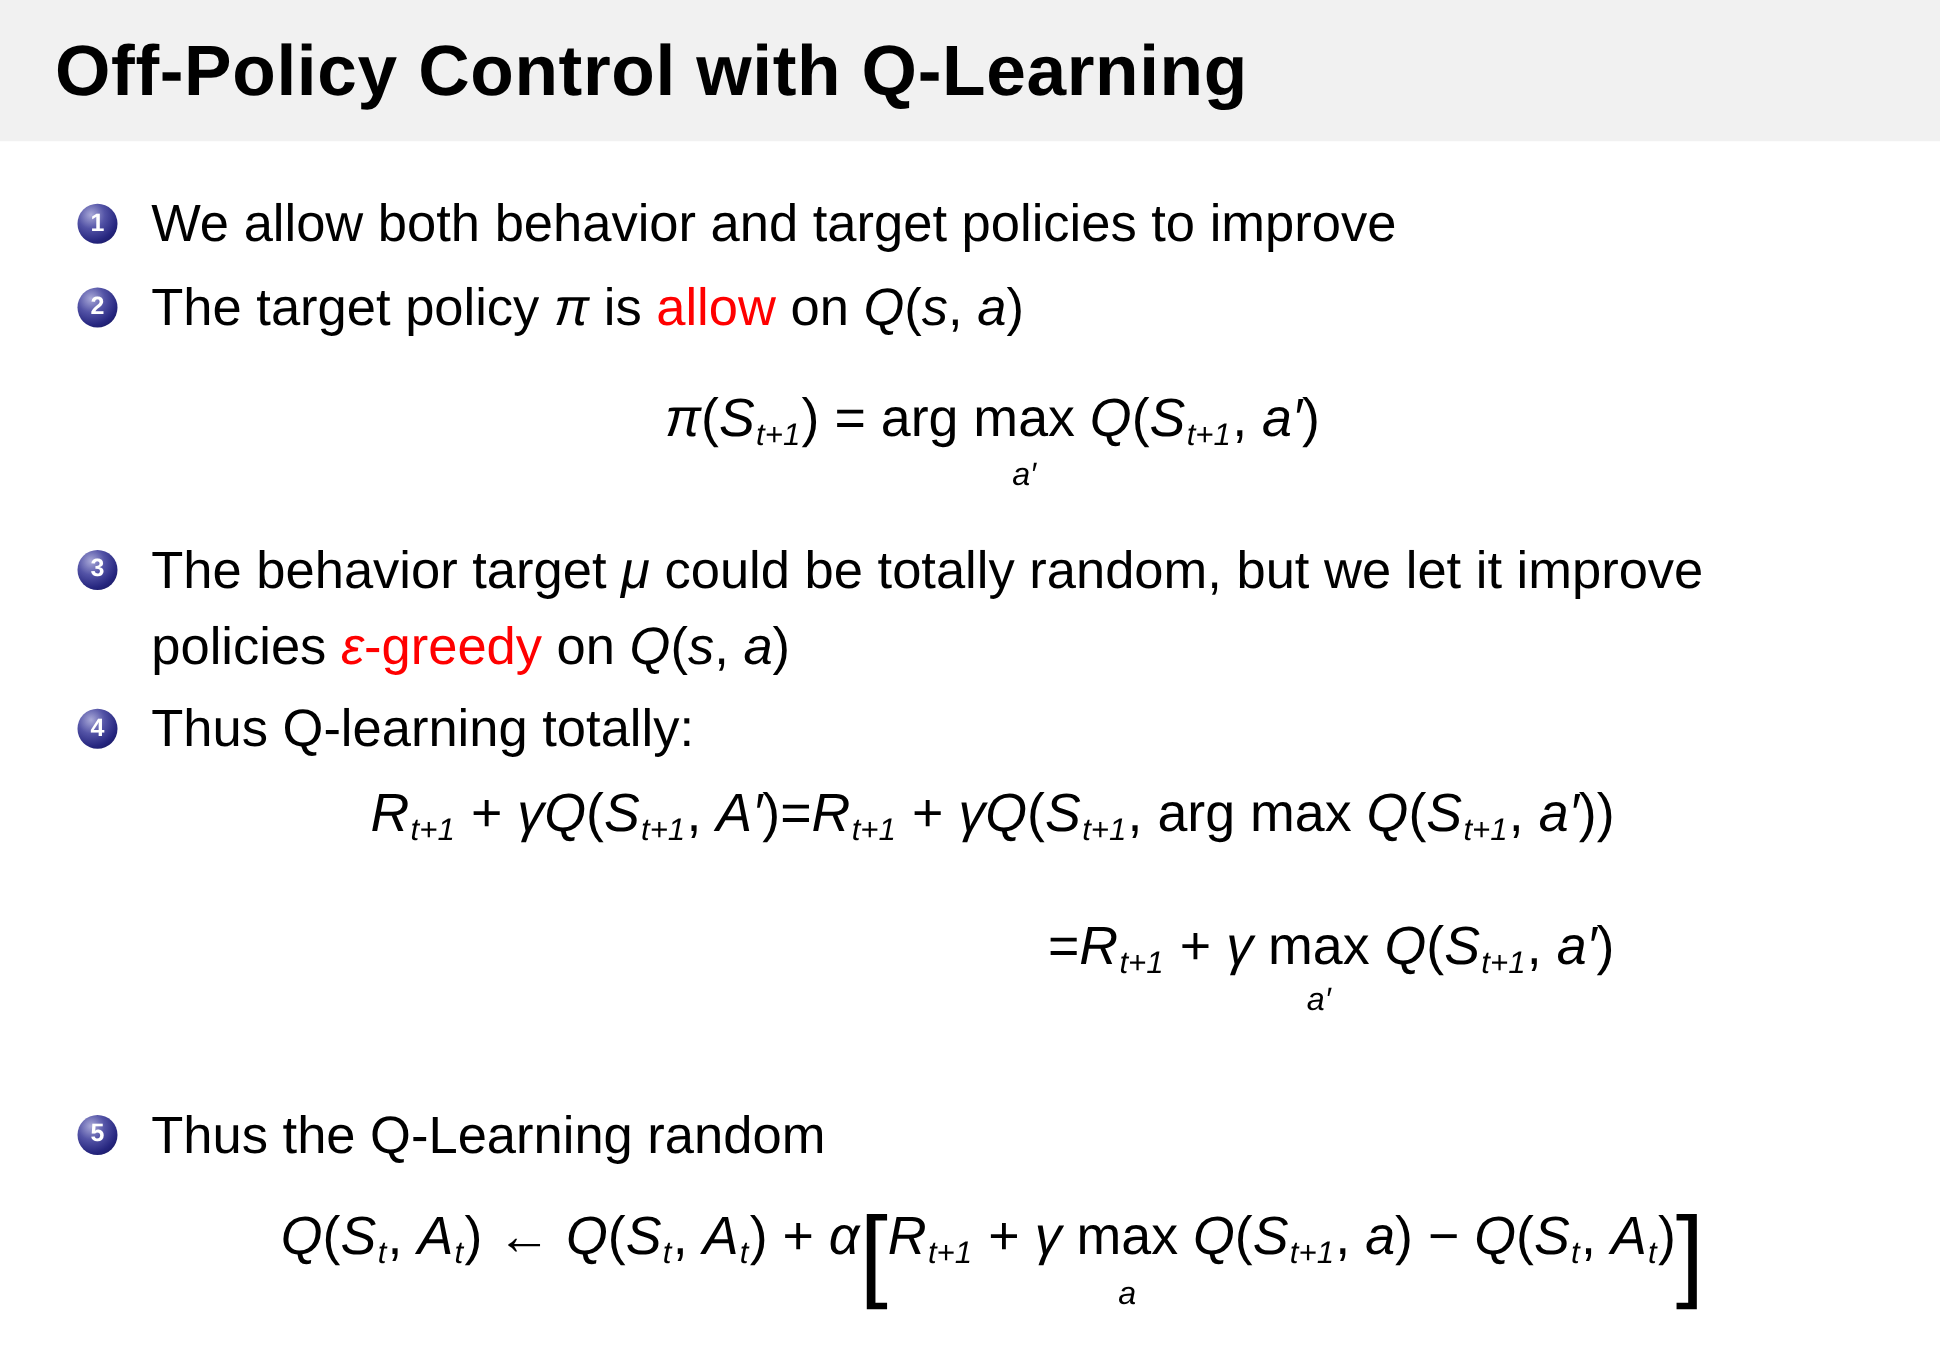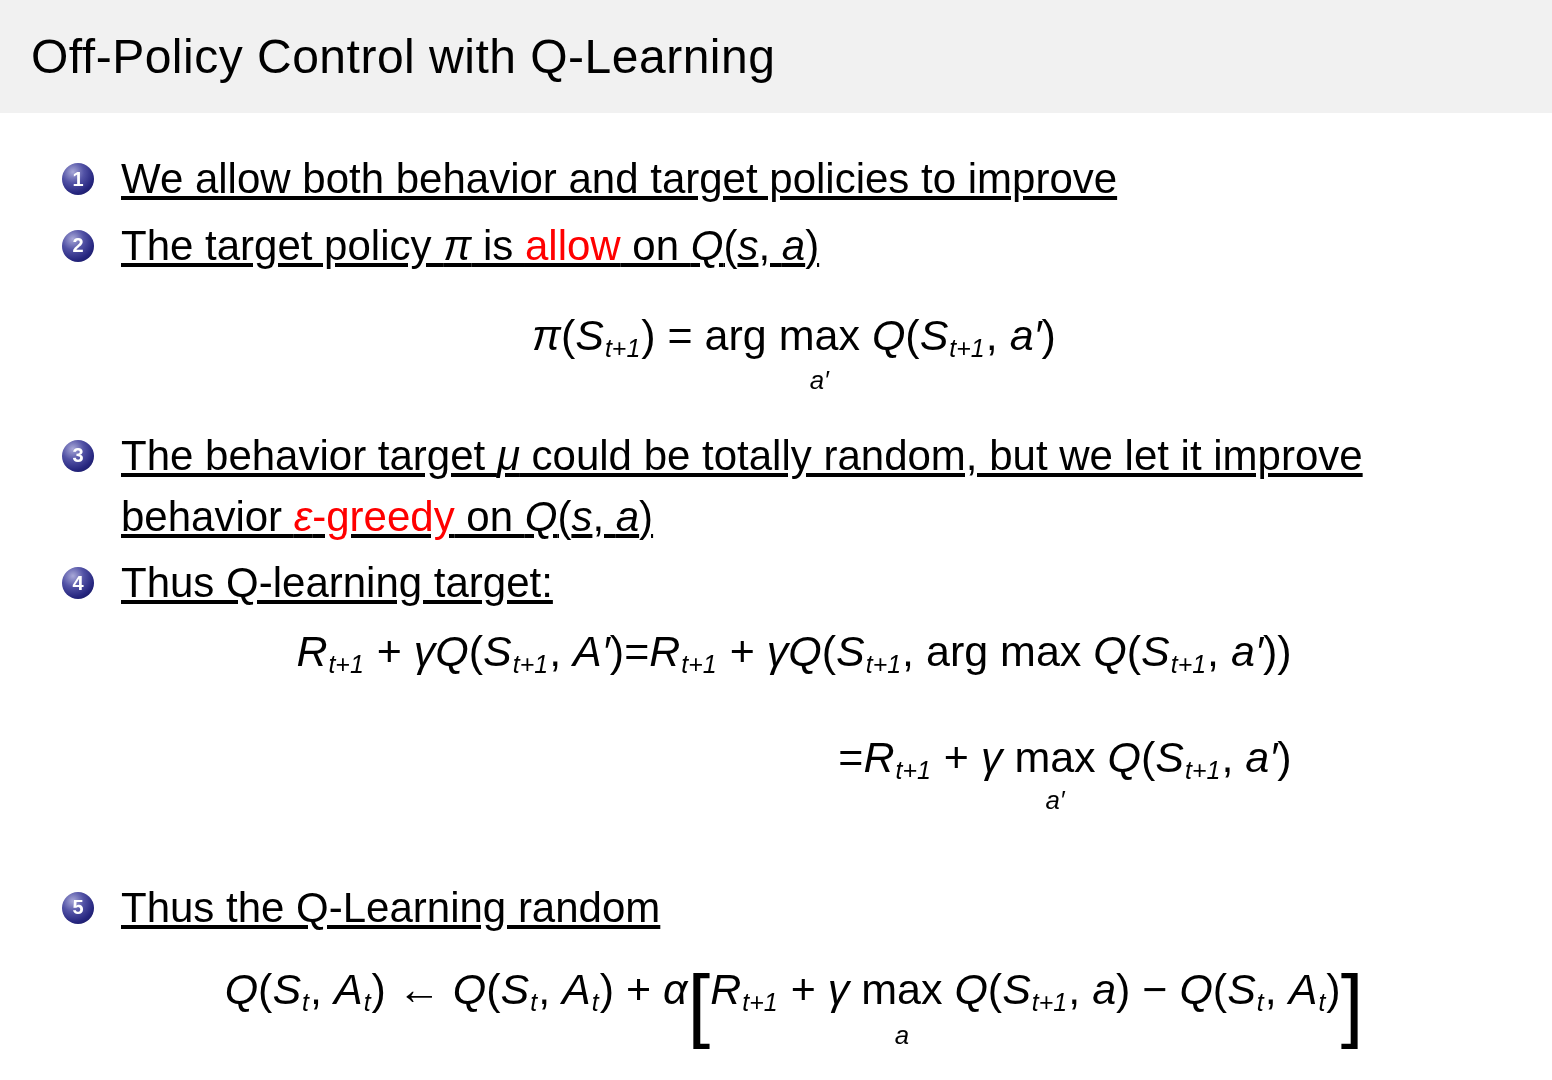--- a/index.html
+++ b/index.html
@@ -13,31 +13,31 @@
   .slide{
     width:1552px;height:1080px;overflow:hidden;position:relative;
     background:#ffffff;color:var(--text);
     font-family:"Liberation Sans","DejaVu Sans",sans-serif;
   }
   .title-bar{
     background:var(--header-bg);
     height:113px;display:flex;align-items:center;padding:0 28px;
   }
   .title-bar h1{
-    margin:3px;font-size:48px;font-weight:400;letter-spacing:0.5px;color:var(--text);
+    margin:16px;font-size:57px;font-weight:700;letter-spacing:0.5px;color:var(--text);
   }
   .content{padding:30px 26px 0 62px;font-size:42px;line-height:1.45;}
   .item{display:flex;gap:27px;margin:6px 0;}
   .ball{
     flex:0 0 auto;width:32px;height:32px;border-radius:50%;margin-top:14px;
     background:radial-gradient(circle at 34% 28%, #a9a9d8 0%, #5353a6 35%, #26267f 68%, #10104e 100%);
     color:#ffffff;display:flex;align-items:center;justify-content:center;
     font-size:20px;font-weight:bold;
   }
-  .itext{flex:1;text-decoration:underline;}
+  .itext{flex:1;}
   .displayeq{
     text-align:center;font-size:43px;line-height:1.4;
   }
   .eq-greedy{margin-top:28px;padding-bottom:54px;}
   .eq-update{margin-top:21px;padding-bottom:46px;}
   .align-eq{
     display:grid;grid-template-columns:max-content max-content;
     justify-content:center;row-gap:46px;
     font-size:43px;line-height:1.35;
     margin-top:8px;padding-bottom:56px;
@@ -81,28 +81,28 @@
         </span>
       <span class="itext"><span>The target policy </span><span class="m-i">π</span><span> is </span><span class="m-red">allow</span><span> on </span><span class="m-i">Q</span><span>(</span><span class="m-i">s</span><span>, </span><span class="m-i">a</span><span>)</span></span>
     </div>
 
     <div class="displayeq eq-greedy"><span class="m-i">π</span><span>(</span><span class="m-i">S</span><span class="m-sub">t+1</span><span>) = arg </span><span class="underset"><span>max</span><span class="u-under">a′</span></span><span> </span><span class="m-i">Q</span><span>(</span><span class="m-i">S</span><span class="m-sub">t+1</span><span>, </span><span class="m-i">a′</span><span>)</span></div>
 
     <div class="item">
       <span class="ball">
           <span>3</span>
         </span>
-      <span class="itext"><span>The behavior target </span><span class="m-i">μ</span><span> could be totally random, but we let it improve</span><br><span>behavior </span><span class="m-ired">ε</span><span class="m-red">-greedy</span><span> on </span><span class="m-i">Q</span><span>(</span><span class="m-i">s</span><span>, </span><span class="m-i">a</span><span>)</span></span>
+      <span class="itext"><span>The behavior target </span><span class="m-i">μ</span><span> could be totally random, but we let it improve</span><br><span>policies </span><span class="m-ired">ε</span><span class="m-red">-greedy</span><span> on </span><span class="m-i">Q</span><span>(</span><span class="m-i">s</span><span>, </span><span class="m-i">a</span><span>)</span></span>
     </div>
 
     <div class="item">
       <span class="ball">
           <span>4</span>
         </span>
-      <span class="itext"><span>Thus Q-learning target:</span></span>
+      <span class="itext"><span>Thus Q-learning totally:</span></span>
     </div>
 
     <div class="align-eq">
       <div class="lhs"><span class="m-i">R</span><span class="m-sub">t+1</span><span> + </span><span class="m-i">γ</span><span class="m-i">Q</span><span>(</span><span class="m-i">S</span><span class="m-sub">t+1</span><span>, </span><span class="m-i">A′</span><span>) </span></div>
       <div class="rhs"><span>=</span><span class="m-i">R</span><span class="m-sub">t+1</span><span> + </span><span class="m-i">γ</span><span class="m-i">Q</span><span>(</span><span class="m-i">S</span><span class="m-sub">t+1</span><span>, arg max </span><span class="m-i">Q</span><span>(</span><span class="m-i">S</span><span class="m-sub">t+1</span><span>, </span><span class="m-i">a′</span><span>))</span></div>
       <div class="lhs"></div>
       <div class="rhs"><span>=</span><span class="m-i">R</span><span class="m-sub">t+1</span><span> + </span><span class="m-i">γ</span><span> </span><span class="underset"><span>max</span><span class="u-under">a′</span></span><span> </span><span class="m-i">Q</span><span>(</span><span class="m-i">S</span><span class="m-sub">t+1</span><span>, </span><span class="m-i">a′</span><span>)</span></div>
     </div>
 
     <div class="item gap-before">

